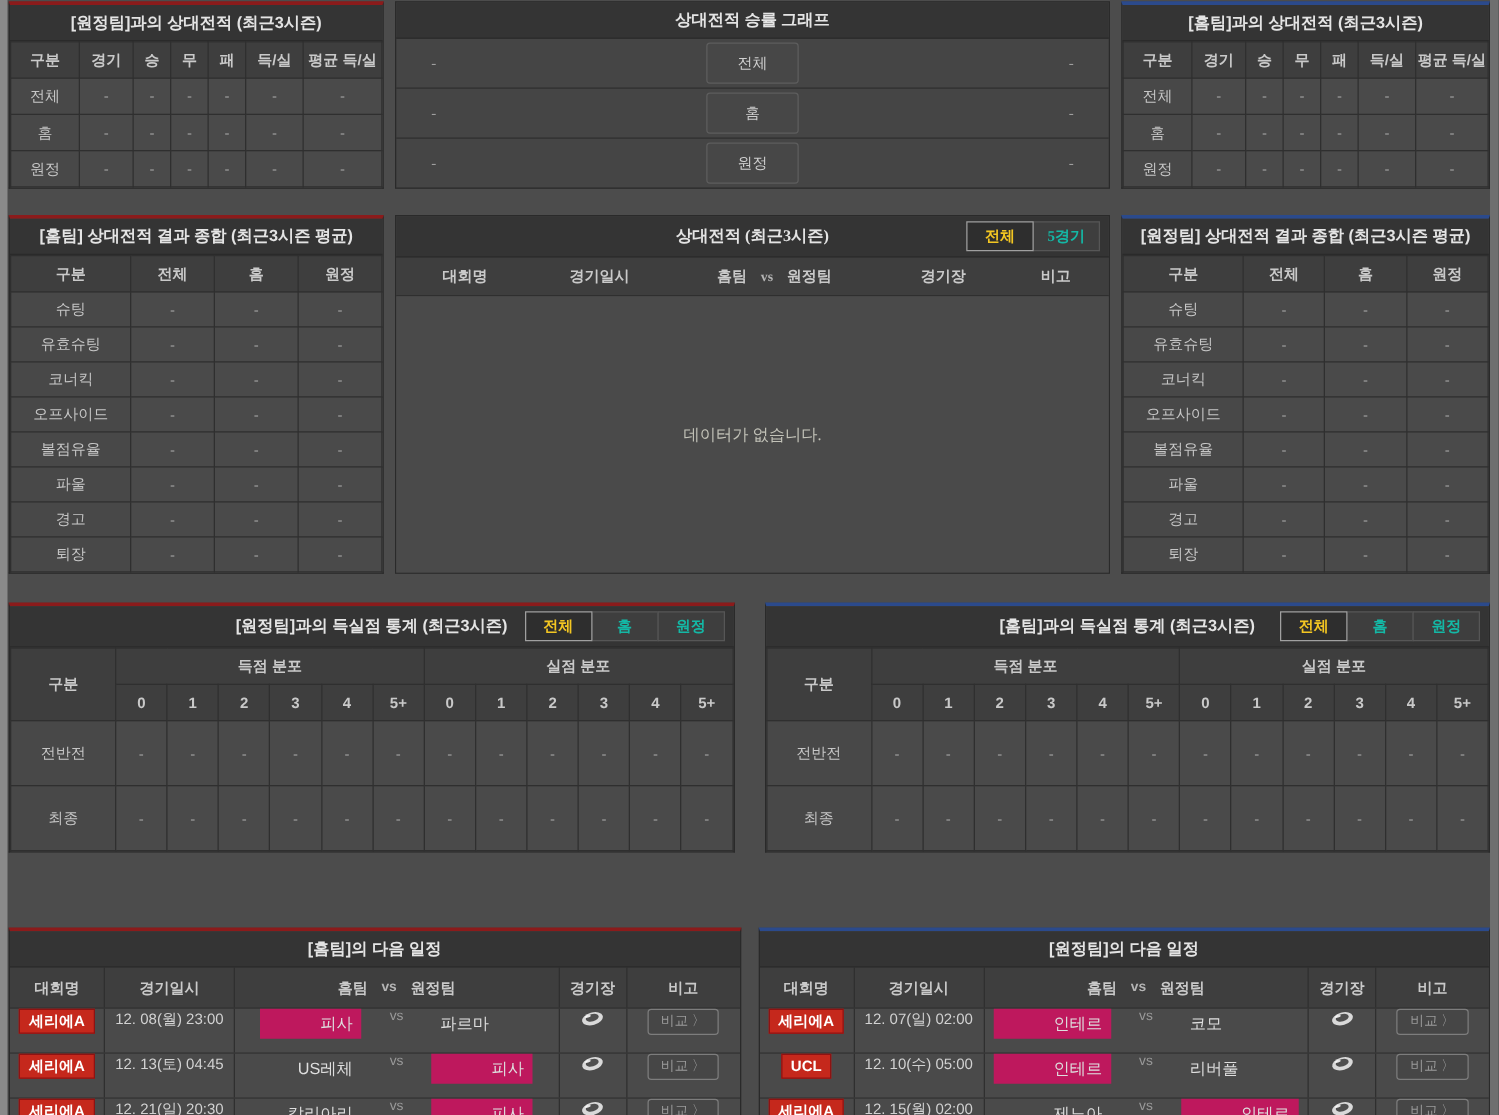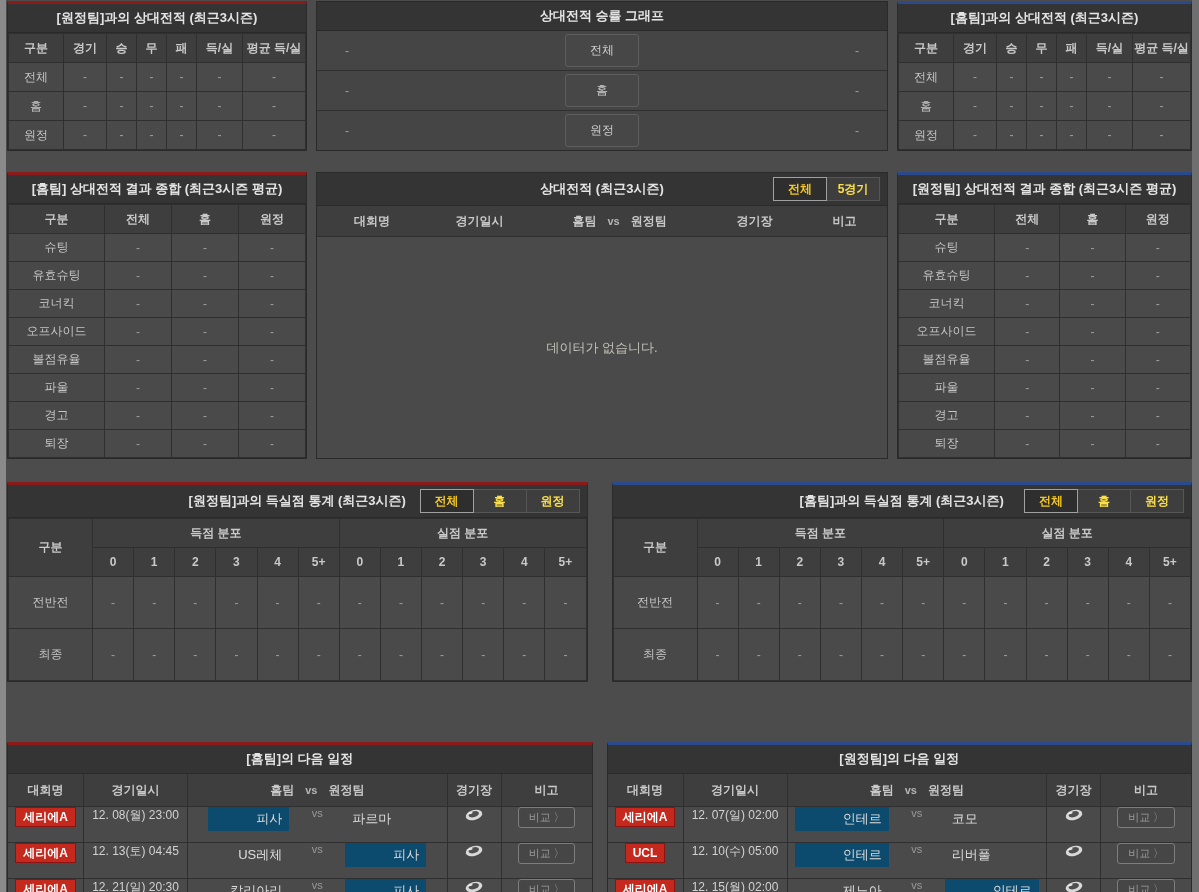--- a/index.html
+++ b/index.html
@@ -16,21 +16,21 @@
   .row { display:flex; gap:9px; align-items:stretch; }
   .row-2 { margin-top:21px; }
   .row-3 { margin-top:23px; gap:24px; }
   .row-4 { margin-top:60px; gap:14px; }
 
   .panel { background:#454545; border:1px solid #2a2a2a; display:flex; flex-direction:column; }
   .red-top  { border-top:3px solid #8b1b1b; }
   .blue-top { border-top:3px solid #2b4a8c; }
   .w300 { width:300px; flex:none; }
   .w295 { width:295px; flex:none; }
-  .grow { flex:1; }
+  .grow { flex:1;font-family:Liberation Serif, serif; }
   .half { flex:1; }
 
   .panel-title {
     position:relative; background:#343434; border-bottom:1px solid #2a2a2a;
     color:#e4e4e4; font-size:13px; font-weight:bold; text-align:center;
     padding:6px 0; line-height:16px; flex:none;
   }
   .panel-title.tall { padding:8px 0; }
 
   
@@ -66,21 +66,21 @@
   .graph-center {
     width:74px; margin:3px 0; border:1px solid #5e5e5e; border-radius:3px;
     display:flex; align-items:center; justify-content:center;
     color:#cfcfcf; font-size:12px; background:#474747;
   }
 
   
   .tabs { position:absolute; right:7px; top:50%; transform:translateY(-50%); display:flex; }
   .tab {
     min-width:54px; padding:3px 8px; font-size:12px; font-weight:bold; text-align:center;
-    color:#fde047; background:#3e3e3e; border:1px solid #565656; margin-left:-1px; cursor:pointer;
+    color:#14b8a6; background:#3e3e3e; border:1px solid #565656; margin-left:-1px; cursor:pointer;
   }
   .tab.active { color:#f3c622; background:#2e2e2e; border-color:#a0a0a0; position:relative; z-index:1; }
 
   
   .list-header {
     display:flex; align-items:center; height:31px; flex:none;
     background:#3e3e3e; border-bottom:1px solid #2f2f2f;
     font-size:12px; font-weight:bold; color:#c9c9c9;
   }
   .lh { text-align:center; }
@@ -101,21 +101,21 @@
   .sched-row:last-child { border-bottom:none; }
   .sc { display:flex; align-items:flex-start; justify-content:center; border-right:1px solid #2f2f2f; }
   .sc:last-child { border-right:none; }
   .c-league { width:76px; } .c-date { width:104px; } .c-teams { flex:1; }
   .c-stadium { width:54px; } .c-note { width:90px; }
   .sc.c-date { color:#d2d2d2; font-size:12px; }
   .team { flex:1; font-size:13px; color:#dedede; }
   .team.home { text-align:right; padding-right:6px; }
   .team.away { text-align:left;  padding-left:6px;font-family:Liberation Mono, monospace; }
   .tname { display:inline-block; padding:3px 7px; }
-  .tname.hl { background:#0c4a6e;padding-left:48px; }
+  .tname.hl { background:#be185d;padding-left:48px; }
   .vs { width:44px; text-align:center; color:#9a9a9a; font-size:11px; flex:none; }
   .badge {
     display:inline-block; background:#c5281c; border:1px solid #8e1212; color:#ffffff;
     font-size:12px; font-weight:bold; padding:2px 7px; line-height:14px;
   }
   .compare-btn {
     border:1px solid #7d7d7d; border-radius:3px; background:#464646; color:#9b9b9b;
     font-size:11px; padding:3px 10px; font-family:Liberation Serif, serif; cursor:pointer; line-height:13px;
   }
   .stadium-btn { background:none; border:none; padding:0; cursor:pointer; display:flex; align-items:center; }

